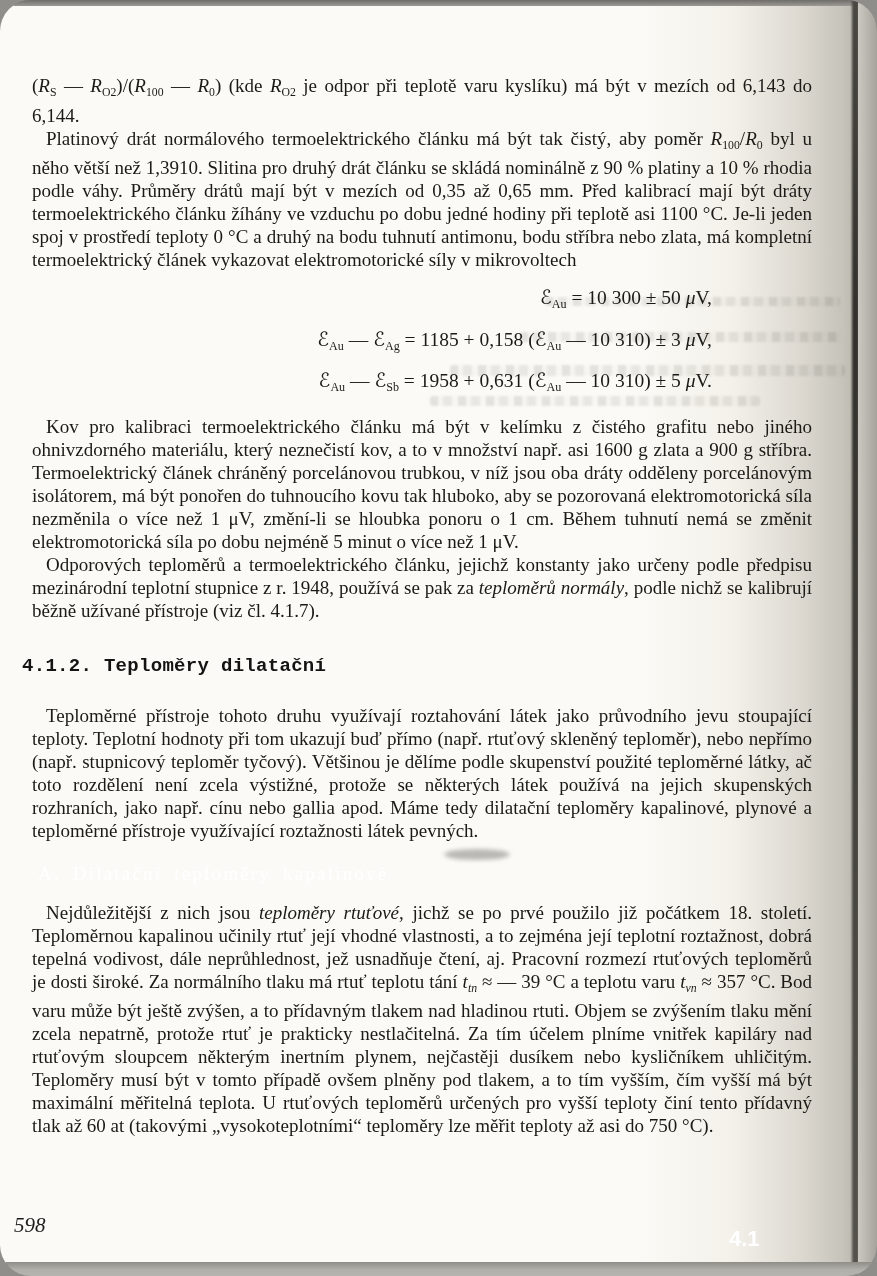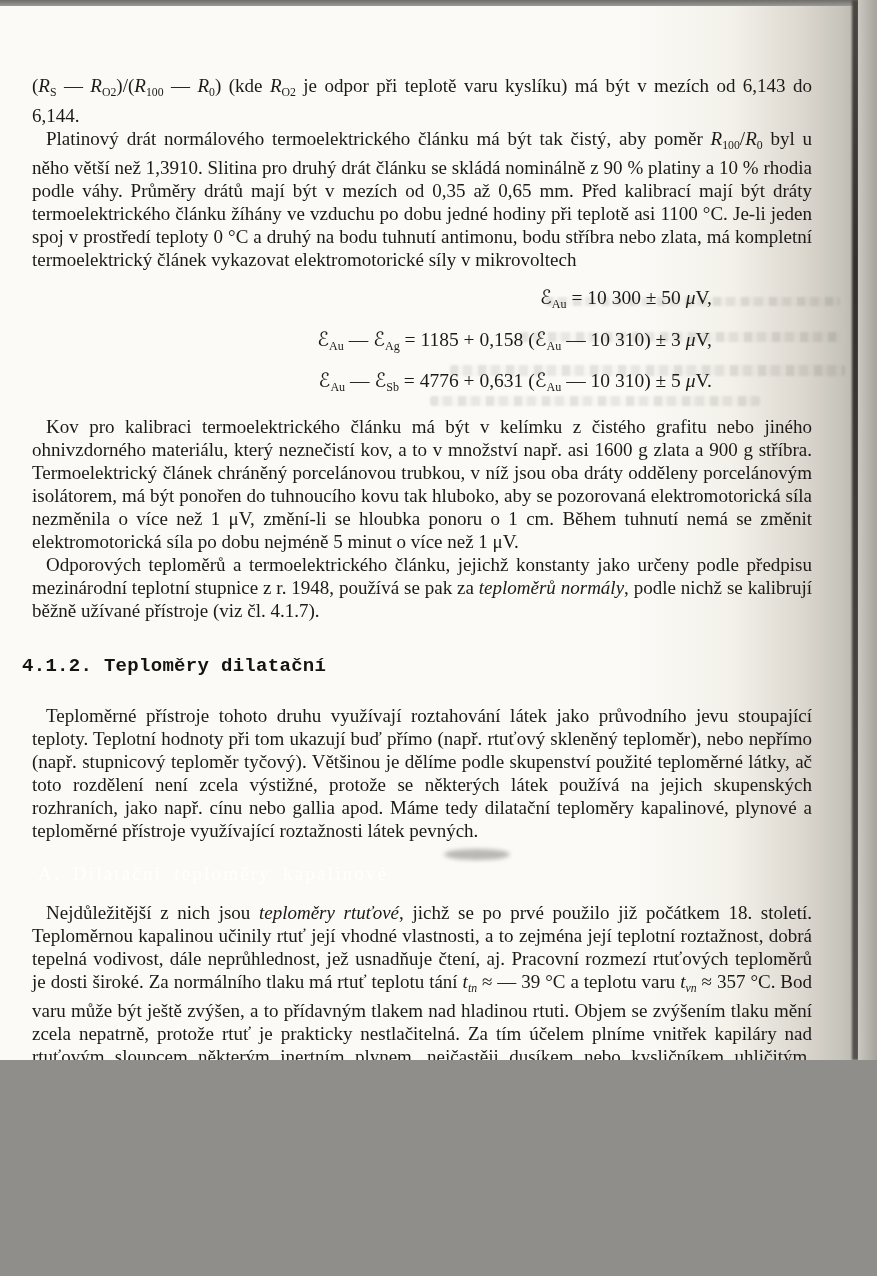--- a/index.html
+++ b/index.html
@@ -1,19 +1,20 @@
 <!DOCTYPE html>
 <html lang="cs"><head>
 <meta charset="utf-8">
 <style>
   html,body{margin:0;padding:0;background:#8f8e8a;}
   .photo{
-    position:relative;width:877px;height:1060px;overflow:hidden;
+    position:relative;width:877px;height:1276px;overflow:hidden;
     background:#7d7c78;
     font-family:"Liberation Serif","DejaVu Serif",serif;
+    border-radius:31px;
   }
   
   .page{
     position:absolute;left:0;top:5px;width:860px;height:1258px;
     background:linear-gradient(90deg,#fbfaf6 0%,#fbfaf6 74%,#f3f1ea 85%,#ddd9d1 93%,#c6c3ba 98%,#b7b4ac 100%);
   }
   .top-band{position:absolute;left:0;top:0;width:100%;height:6px;
     background:linear-gradient(#6e6d69,#9b9a95);}
   .bottom-band{position:absolute;left:0;top:1262px;width:100%;height:14px;
     background:linear-gradient(#8f8d87,#b2b0aa 55%,#b6b4ae);}
@@ -42,21 +43,21 @@
     font-weight:700;font-size:19px;letter-spacing:.3px;color:#131311;
     margin:33px 0 26px -10px;text-align:left;text-indent:0;
   }
   .subsec-heading{
     font-weight:400;font-size:19px;letter-spacing:2.2px;word-spacing:5px;color:#ffffff;
     margin:20px 0 16px 6px;text-align:left;text-indent:0;
   }
   
   .footer-page-number{position:absolute;left:14px;top:1213px;font-size:21px;color:#1d1c1a;font-style:italic;}
   .footer-chapter{position:absolute;left:729px;top:1226px;
-    font-family:"Liberation Sans","DejaVu Sans",sans-serif;font-weight:700;font-size:14px;color:#000000;}
+    font-family:"Liberation Sans","DejaVu Sans",sans-serif;font-weight:700;font-size:22px;color:#ffffff;}
   
   .ghost{position:absolute;filter:blur(1px);border-radius:3px;
     background:repeating-linear-gradient(90deg,rgba(70,68,60,.13) 0 8px,rgba(70,68,60,.03) 8px 13px,rgba(70,68,60,.10) 13px 22px,rgba(70,68,60,.02) 22px 28px);}
   .g1{left:545px;top:297px;width:295px;height:9px;}
   .g2{left:520px;top:332px;width:320px;height:10px;}
   .g3{left:450px;top:365px;width:395px;height:11px;}
   .g4{left:430px;top:396px;width:330px;height:10px;}
   .smudge{position:absolute;left:444px;top:849px;width:66px;height:11px;
     background:rgba(50,48,45,.32);filter:blur(2px);border-radius:50%;}
 </style>
@@ -84,21 +85,21 @@
     <p><span>Platinový drát normálového termoelektrického článku má být tak čistý, aby poměr </span><span class="it">R</span><span class="sub">100</span><span>/</span><span class="it">R</span><span class="sub">0</span><span> byl u něho větší než 1,3910. Slitina pro druhý drát článku se skládá nominálně z 90 % platiny a 10 % rhodia podle váhy. Průměry drátů mají být v mezích od 0,35 až 0,65 mm. Před kalibrací mají být dráty termoelektrického článku žíhány ve vzduchu po dobu jedné hodiny při teplotě asi 1100 °C. Je-li jeden spoj v prostředí teploty 0 °C a druhý na bodu tuhnutí antimonu, bodu stříbra nebo zlata, má kompletní termoelektrický článek vykazovat elektromotorické síly v mikrovoltech</span></p>
 
     <div class="equations">
       <div class="eq-row">
         <span><span class="scr">ℰ</span><span class="sub">Au</span></span><span><span> = 10 300 ± 50 </span><span class="it">μ</span><span>V,</span></span>
       </div>
       <div class="eq-row">
         <span><span class="scr">ℰ</span><span class="sub">Au</span><span> — </span><span class="scr">ℰ</span><span class="sub">Ag</span></span><span><span> = 1185 + 0,158 (</span><span class="scr">ℰ</span><span class="sub">Au</span><span> — 10 310) ± 3 </span><span class="it">μ</span><span>V,</span></span>
       </div>
       <div class="eq-row">
-        <span><span class="scr">ℰ</span><span class="sub">Au</span><span> — </span><span class="scr">ℰ</span><span class="sub">Sb</span></span><span><span> = 4776 + 0,631 (</span><span class="scr">ℰ</span><span class="sub">Au</span><span> — 10 310) ± 5 </span><span class="it">μ</span><span>V.</span></span>
+        <span><span class="scr">ℰ</span><span class="sub">Au</span><span> — </span><span class="scr">ℰ</span><span class="sub">Sb</span></span><span><span> = 1958 + 0,631 (</span><span class="scr">ℰ</span><span class="sub">Au</span><span> — 10 310) ± 5 </span><span class="it">μ</span><span>V.</span></span>
       </div>
     </div>
 
     <p><span>Kov pro kalibraci termoelektrického článku má být v kelímku z čistého grafitu nebo jiného ohnivzdorného materiálu, který neznečistí kov, a to v množství např. asi 1600 g zlata a 900 g stříbra. Termoelektrický článek chráněný porcelánovou trubkou, v níž jsou oba dráty odděleny porcelánovým isolátorem, má být ponořen do tuhnoucího kovu tak hluboko, aby se pozorovaná elektromotorická síla nezměnila o více než 1 μV, změní-li se hloubka ponoru o 1 cm. Během tuhnutí nemá se změnit elektromotorická síla po dobu nejméně 5 minut o více než 1 μV.</span></p>
 
     <p><span>Odporových teploměrů a termoelektrického článku, jejichž konstanty jako určeny podle předpisu mezinárodní teplotní stupnice z r. 1948, používá se pak za </span><span class="it">teploměrů normály</span><span>, podle nichž se kalibrují běžně užívané přístroje (viz čl. 4.1.7).</span></p>
 
     <h2 class="sec-heading">4.1.2. Teploměry dilatační</h2>
 
     <p><span>Teploměrné přístroje tohoto druhu využívají roztahování látek jako průvodního jevu stoupající teploty. Teplotní hodnoty při tom ukazují buď přímo (např. rtuťový skleněný teploměr), nebo nepřímo (např. stupnicový teploměr tyčový). Většinou je dělíme podle skupenství použité teploměrné látky, ač toto rozdělení není zcela výstižné, protože se některých látek používá na jejich skupenských rozhraních, jako např. cínu nebo gallia apod. Máme tedy dilatační teploměry kapalinové, plynové a teploměrné přístroje využívající roztažnosti látek pevných.</span></p>

